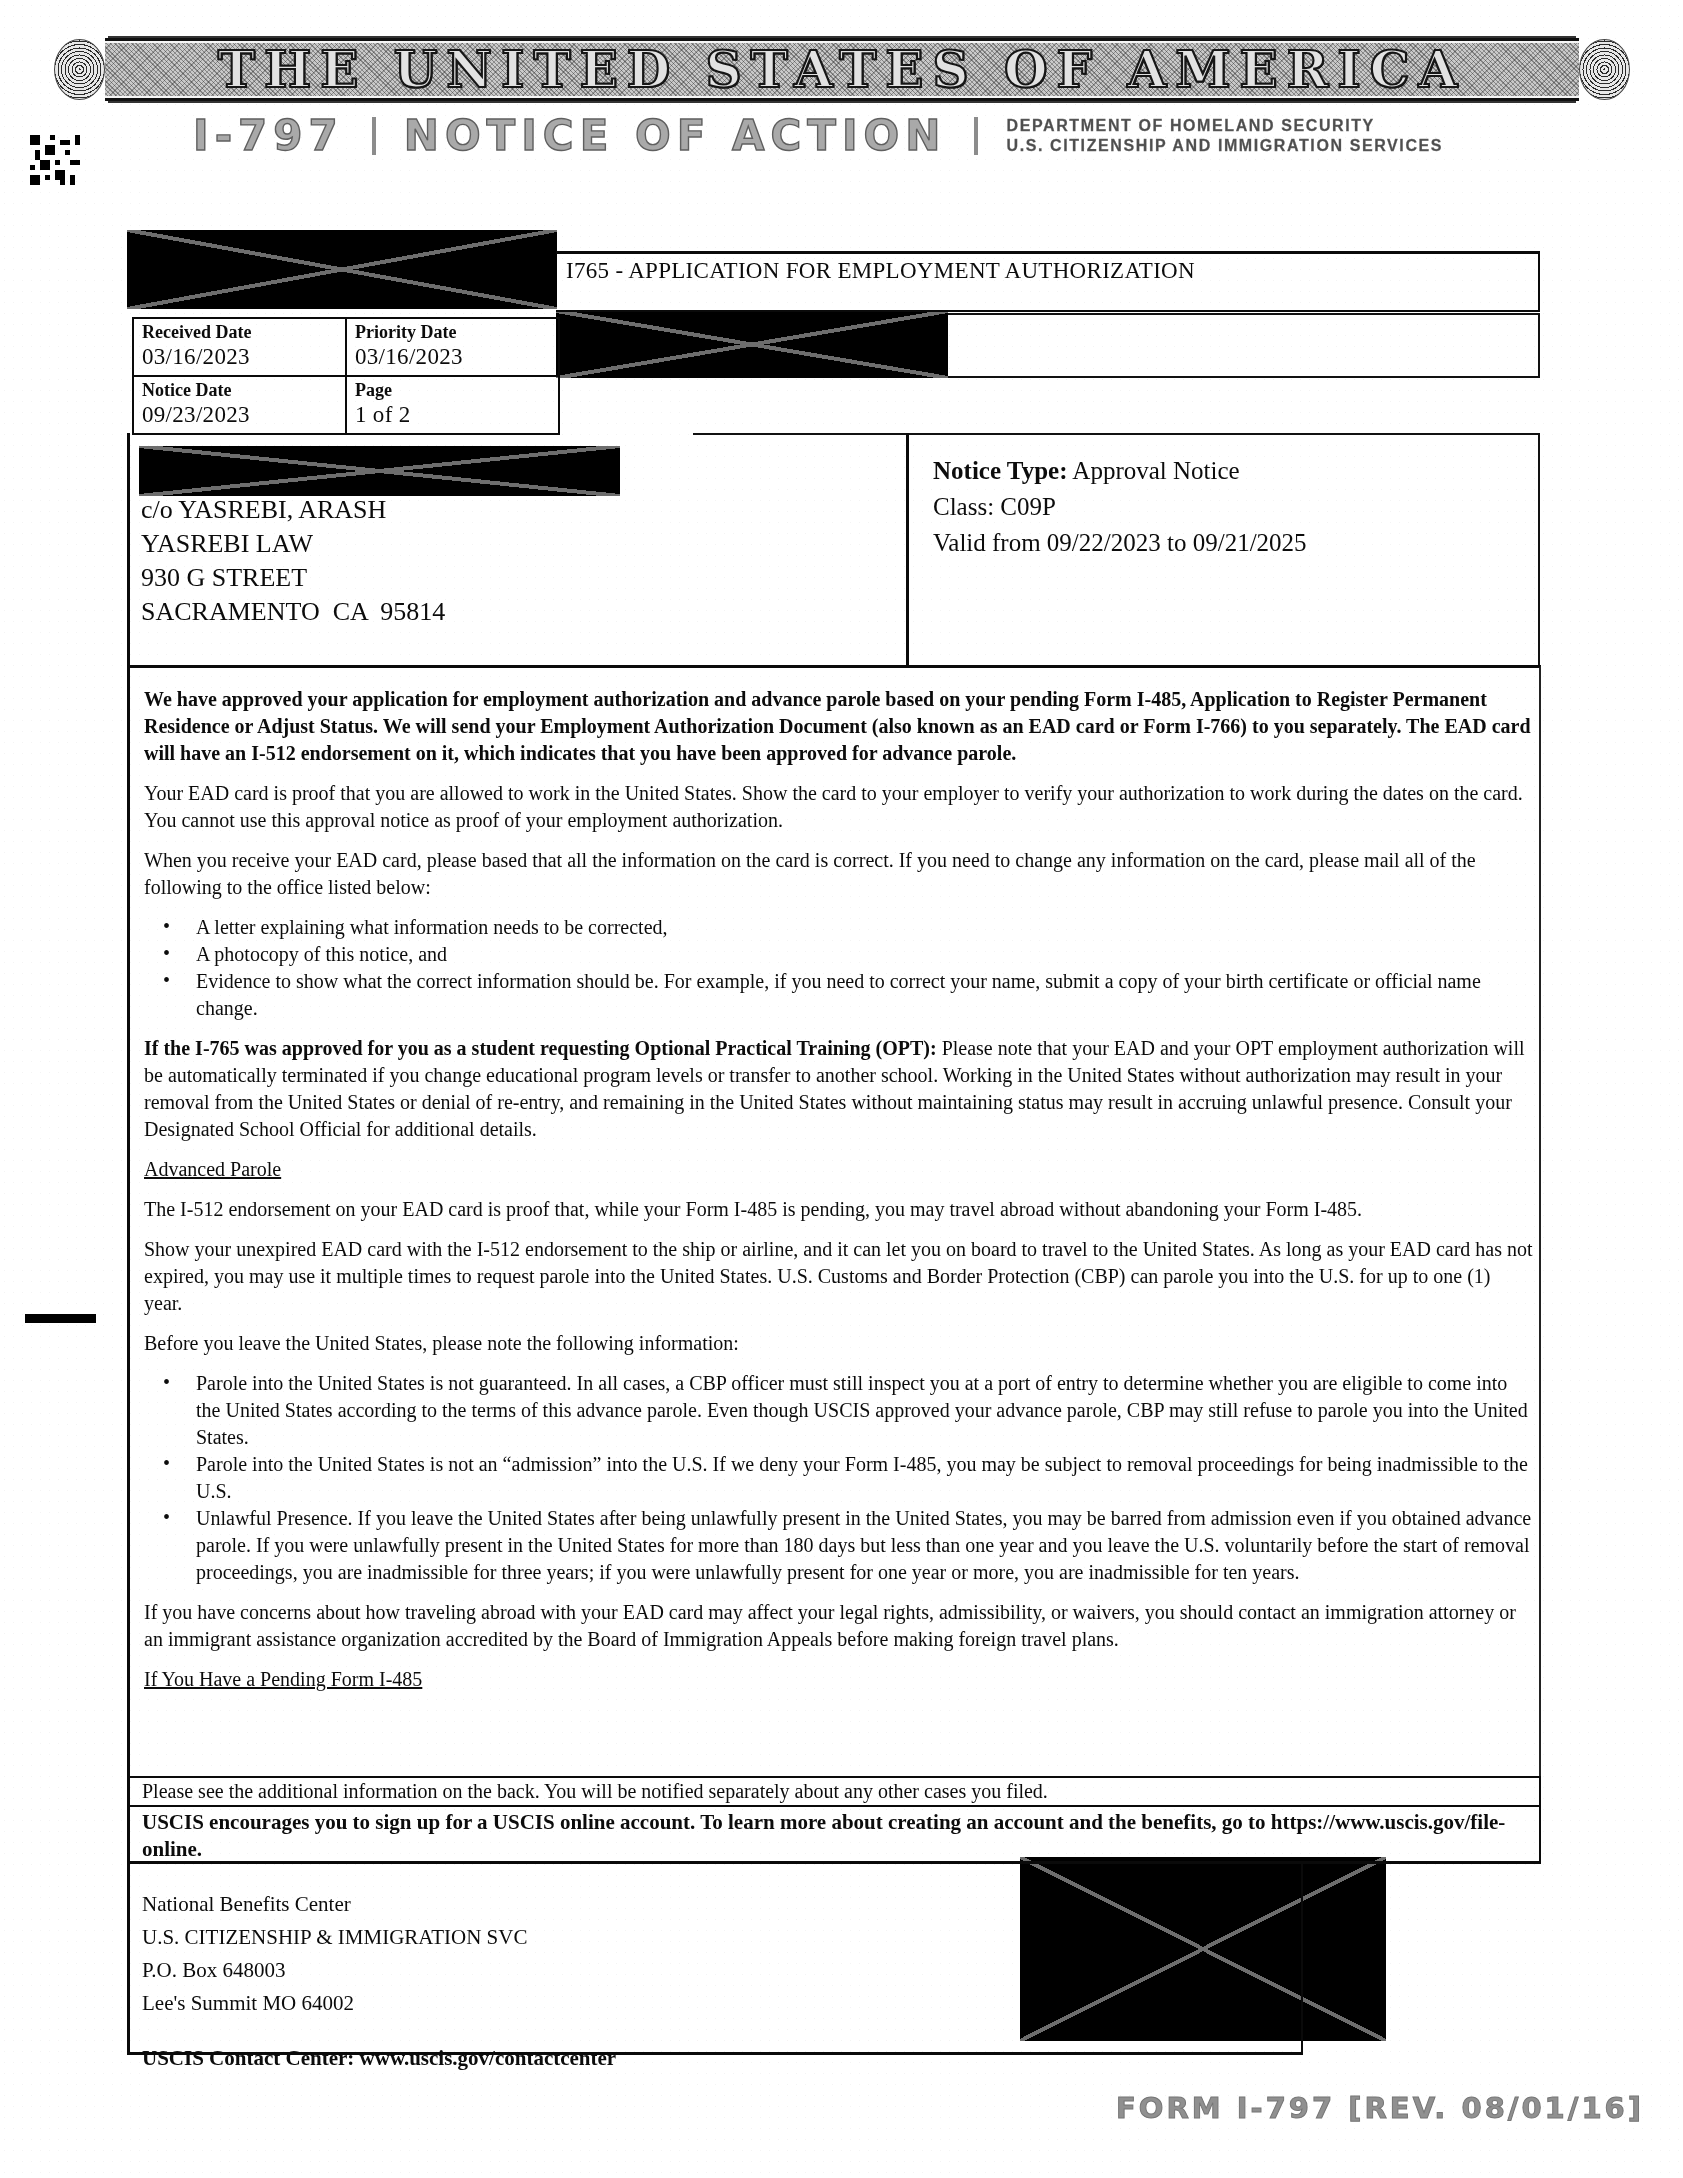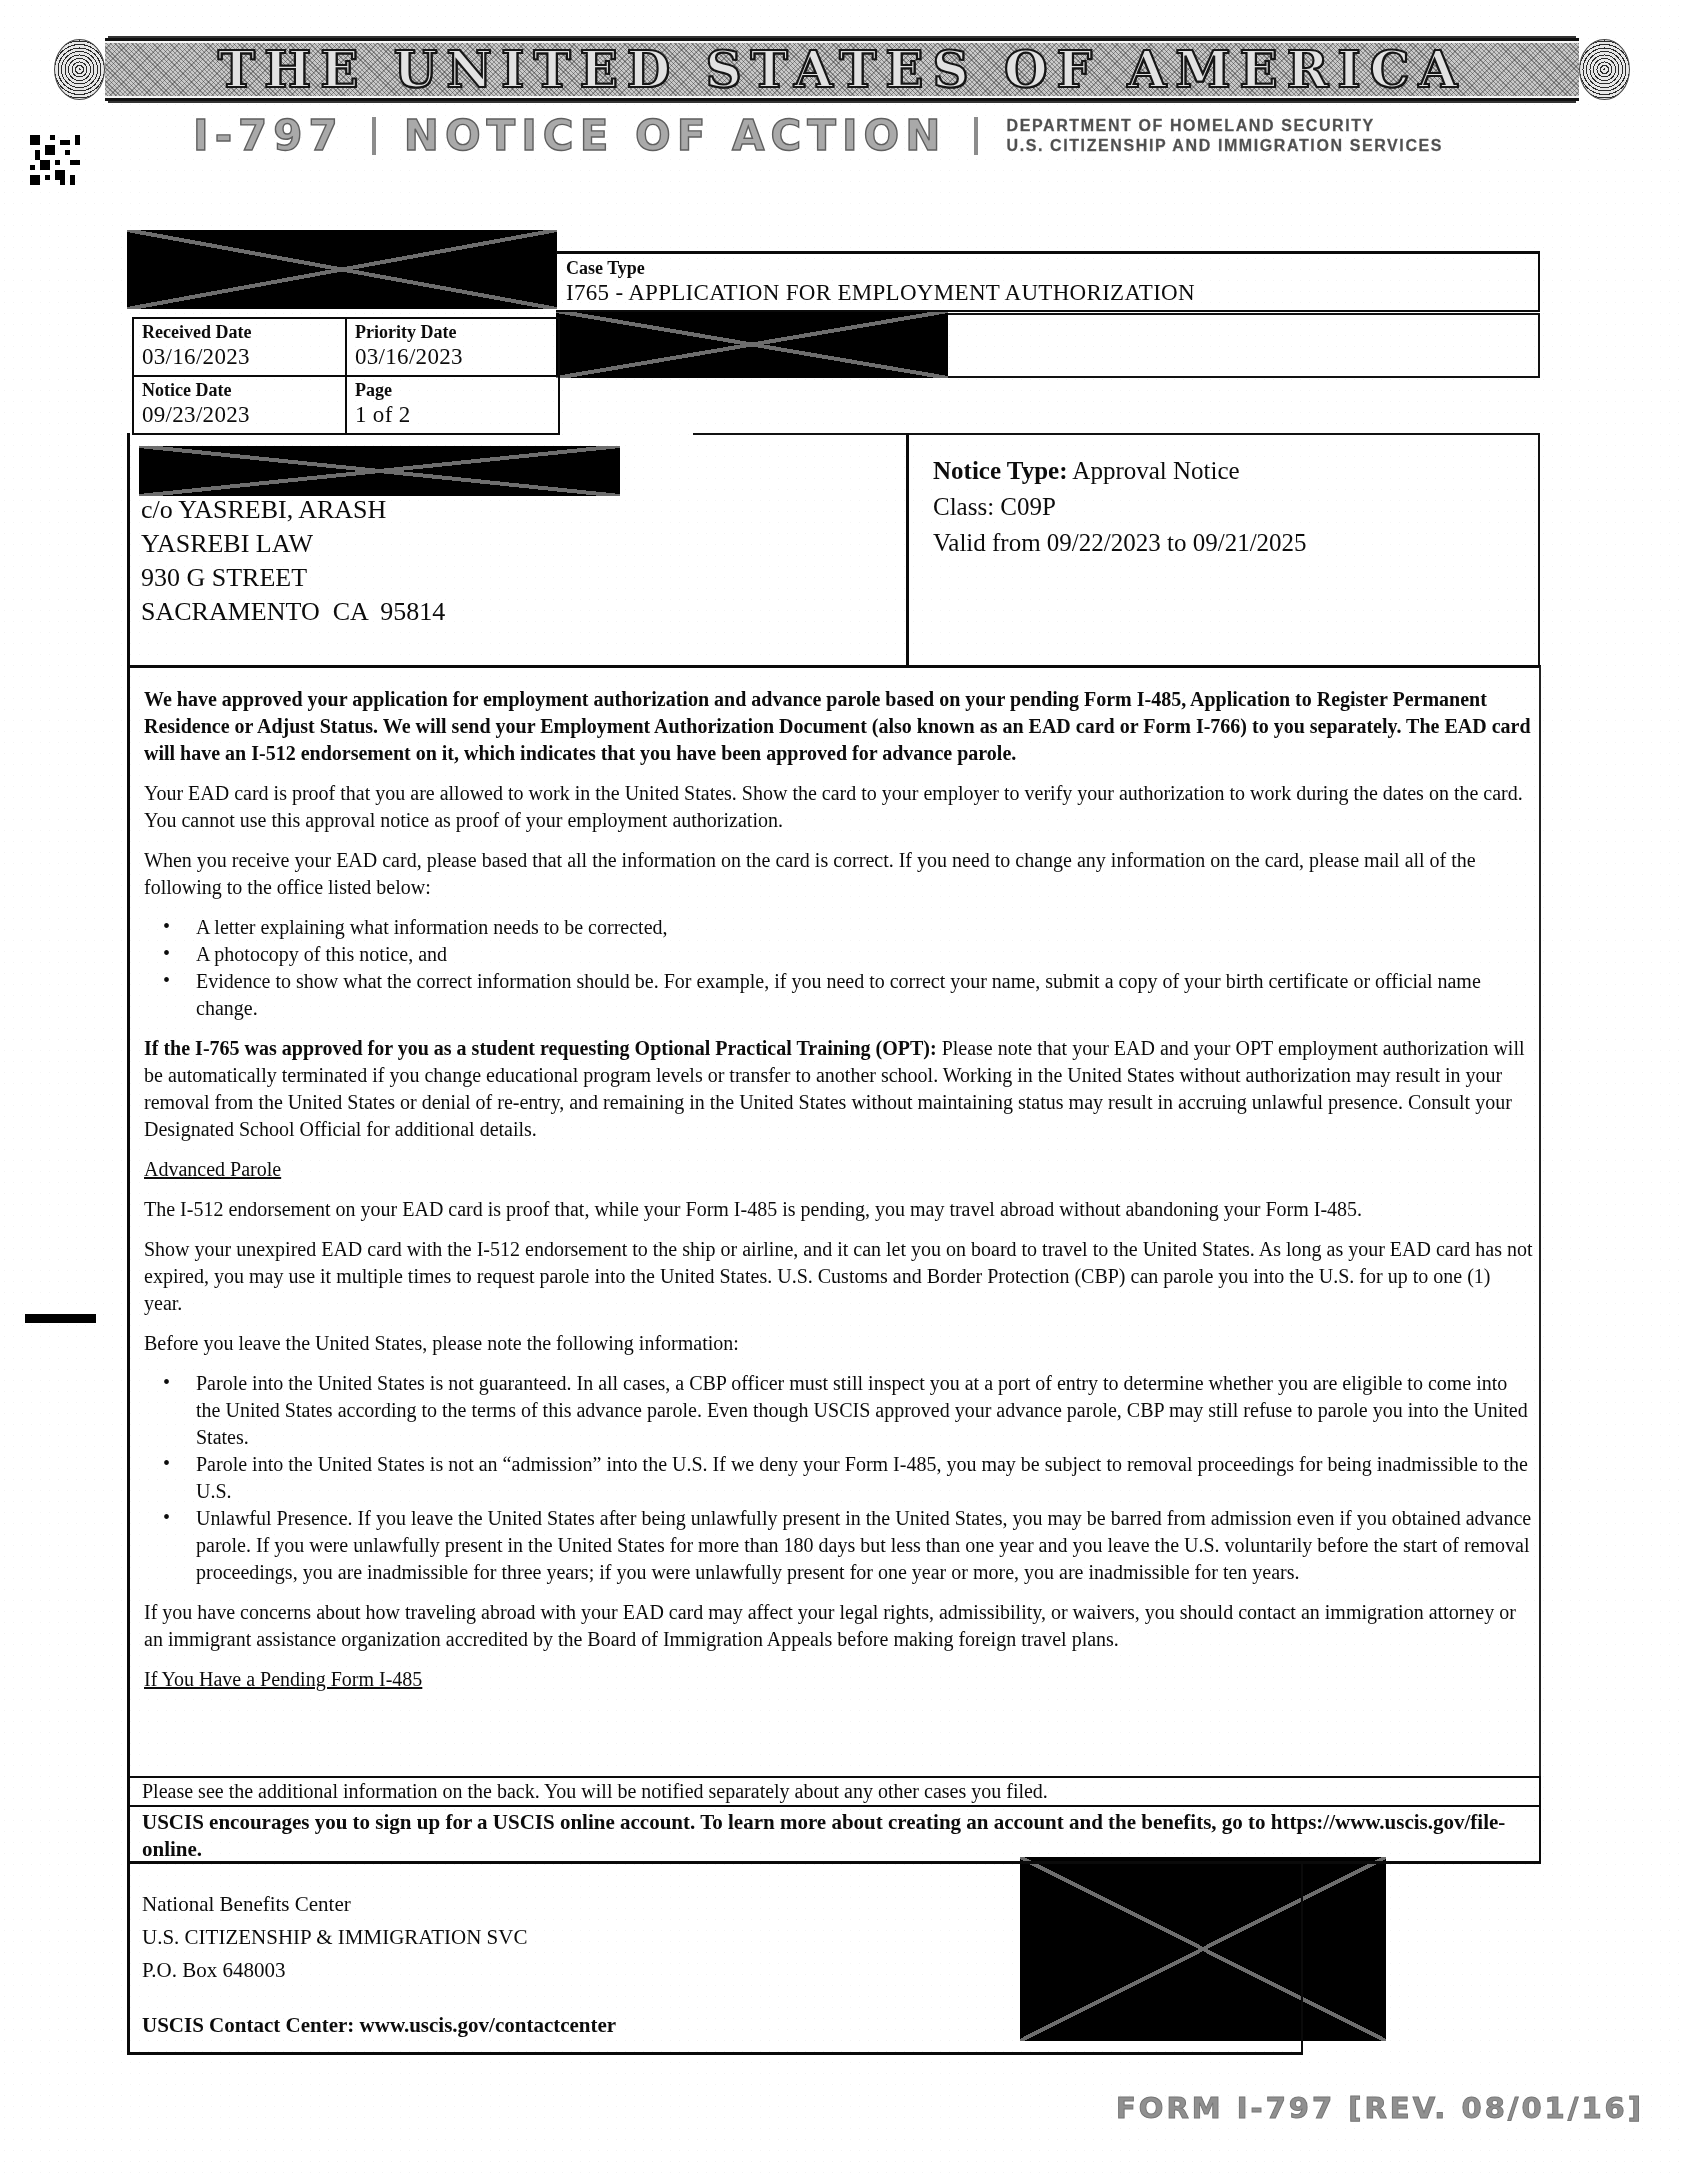--- a/index.html
+++ b/index.html
@@ -158,21 +158,20 @@
     <rect x="8" y="8" width="1" height="2" fill="#000"></rect>
       <rect x="6" y="9" width="1" height="1" fill="#000"></rect>
   </svg>
 
   <div class="redact" style="left:127px; top:230px; width:430px; height:79px;"></div>
   <div class="redact" style="left:556px; top:311px; width:392px; height:67px;"></div>
   <div class="redact" style="left:139px; top:446px; width:481px; height:50px;"></div>
   <div class="redact" style="left:1020px; top:1857px; width:366px; height:184px;"></div>
 
   <div class="case-cell">
-    <div class="cell-label">Case Type</div>
     <div class="cell-value">I765 - APPLICATION FOR EMPLOYMENT AUTHORIZATION</div>
   </div>
 
   <table class="dates">
     <tbody>
         <tr>
       <td>
         <div class="cell-label">Received Date</div>
         <div class="cell-value">03/16/2023</div>
       </td>
@@ -241,19 +240,20 @@
 
   <div class="margin-dash"></div>
 
   <div class="footer-row1">Please see the additional information on the back. You will be notified separately about any other cases you filed.</div>
   <div class="footer-row2">USCIS encourages you to sign up for a USCIS online account. To learn more about creating an account and the benefits, go to https://www.uscis.gov/file-online.</div>
 
   <div class="footer-box">
     <div>National Benefits Center</div>
     <div>U.S. CITIZENSHIP &amp; IMMIGRATION SVC</div>
     <div>P.O. Box 648003</div>
+    <div>Lee's Summit MO 64002</div>
     <div class="contact-line">USCIS Contact Center: www.uscis.gov/contactcenter</div>
   </div>
 
   <div class="form-rev">FORM I-797 [REV. 08/01/16]</div>
 
 </div>
 
 
 </body></html>

